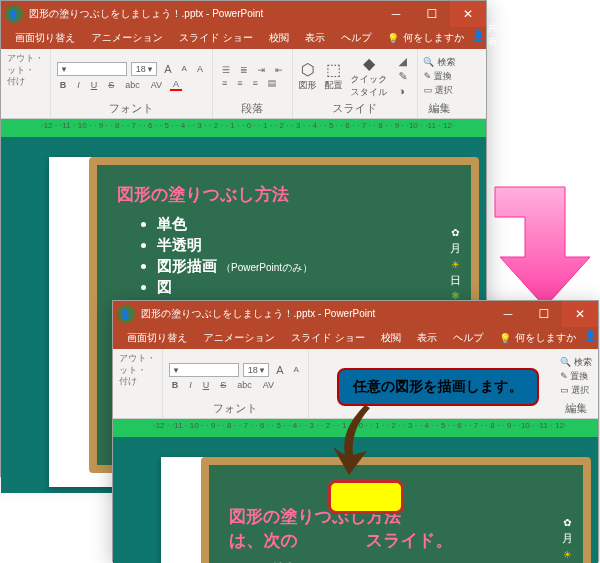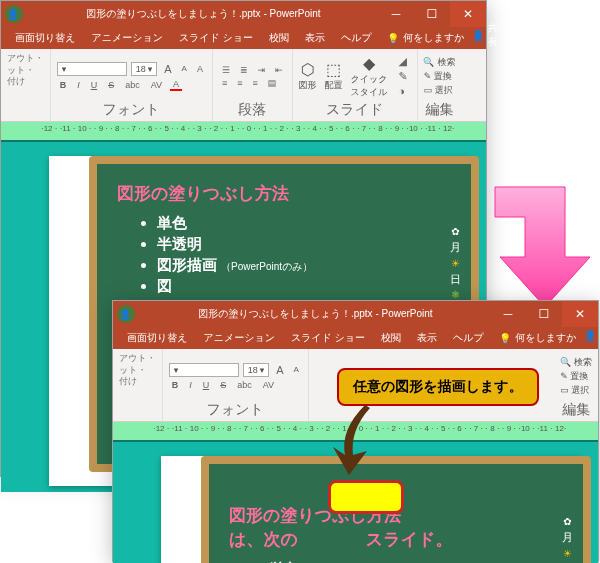--- a/index.html
+++ b/index.html
@@ -1,43 +1,43 @@
 <!DOCTYPE html>
 <html><head>
 <meta charset="utf-8">
 <style>
 body{margin:0;background:#fff;font-family:"Meiryo","Yu Gothic",sans-serif;width:600px;height:563px;overflow:hidden;position:relative}
 .win{position:absolute;background:#fff;box-shadow:0 4px 20px rgba(0,0,0,.25);border:1px solid #a0a0a0}
 .titlebar{background:#b7472a;color:#fff;display:flex;align-items:center;height:26px;font-size:10px}
-.titlebar .ttl{flex:1;text-align:center;white-space:nowrap;overflow:hidden}
+.titlebar .ttl{flex:1;white-space:nowrap;overflow:hidden}
 .titlebar .wbtns{display:flex}
 .titlebar .wbtn{width:36px;height:26px;display:flex;align-items:center;justify-content:center;font-size:12px}
 .titlebar .wbtn:last-child{background:#c84a2e}
 .ribbontabs{background:#b7472a;display:flex;color:#fff;font-size:10px;padding:0 6px;height:22px;align-items:flex-end}
 .ribbontabs .tab{padding:4px 8px;white-space:nowrap}
 .ribbontabs .tell{display:flex;align-items:center;gap:3px}
 .ribbontabs .share{margin-left:auto;display:flex;align-items:center;gap:3px}
 .ribbon{background:#f3f2f1;border-bottom:1px solid #d0d0d0;display:flex;font-size:9px;color:#555}
 .grp{border-right:1px solid #e0e0e0;padding:4px 6px 2px;display:flex;flex-direction:column;align-items:center}
 .grp .gc{display:flex;gap:6px;align-items:center;min-height:46px}
-.grp .gl{font-size:14px;color:#666;margin-top:2px}
+.grp .gl{font-size:11px;color:#666;margin-top:2px}
 .fontsel{border:1px solid #adadad;background:#fff;padding:1px 4px;font-size:9px;display:flex;align-items:center;gap:2px}
 .minibtn{color:#666;padding:0 3px}
 .ico{display:inline-flex;align-items:center;justify-content:center}
-.ruler{background:#86efac;border-bottom:2px solid #0f766e;font-size:8px;color:#555;padding:2px 0 2px 40px;white-space:nowrap;height:14px;overflow:hidden}
-.canvas{background:#14b8a6;position:relative;height:350px;overflow:hidden}
+.ruler{background:#22c55e;border-bottom:6px solid #0f766e;font-size:8px;color:#555;padding:2px 0 2px 40px;white-space:nowrap;height:14px;overflow:hidden}
+.canvas{background:#0f766e;position:relative;height:350px;overflow:hidden}
 .slide{position:absolute;background:#fff;box-shadow:0 2px 6px rgba(0,0,0,.3)}
 .board{position:absolute;background:#2e6e4f;border:8px solid #c19552;border-radius:4px}
 .board h2{color:#ff6e9d;font-size:17px;font-weight:700;margin:18px 20px 8px;line-height:1.4}
 .board ul{color:#fff;font-size:15px;font-weight:700;margin:0;padding-left:60px}
 .board ul li{margin:2px 0}
 .board .sm{font-size:10px;font-weight:400;margin-left:4px}
 .daytag{position:absolute;right:10px;top:60px;color:#fff;font-size:11px;line-height:1.5;text-align:center}
 .daytag .dot{display:block;font-size:10px}
-.callout{position:absolute;background:#eab308;border:2px solid #b00;border-radius:8px;padding:8px 14px;font-size:14px;font-weight:700;color:#000;white-space:nowrap}
+.callout{position:absolute;background:#0369a1;border:2px solid #b00;border-radius:8px;padding:8px 14px;font-size:14px;font-weight:700;color:#000;white-space:nowrap}
 .yellowbox{position:absolute;background:#ffff00;border:3px solid #c62828;border-radius:8px}
 .arrow-brown{position:absolute}
 .bigarrow{position:absolute}
 .usericon{width:18px;height:18px;border-radius:50%;background:#4a7a3a;display:inline-flex;align-items:center;justify-content:center;color:#fff;font-size:10px;margin-right:6px}
 </style>
 </head>
 <body>
 
 <div class="win" style="left:0;top:0;width:485px;height:475px">
  <div class="titlebar">

